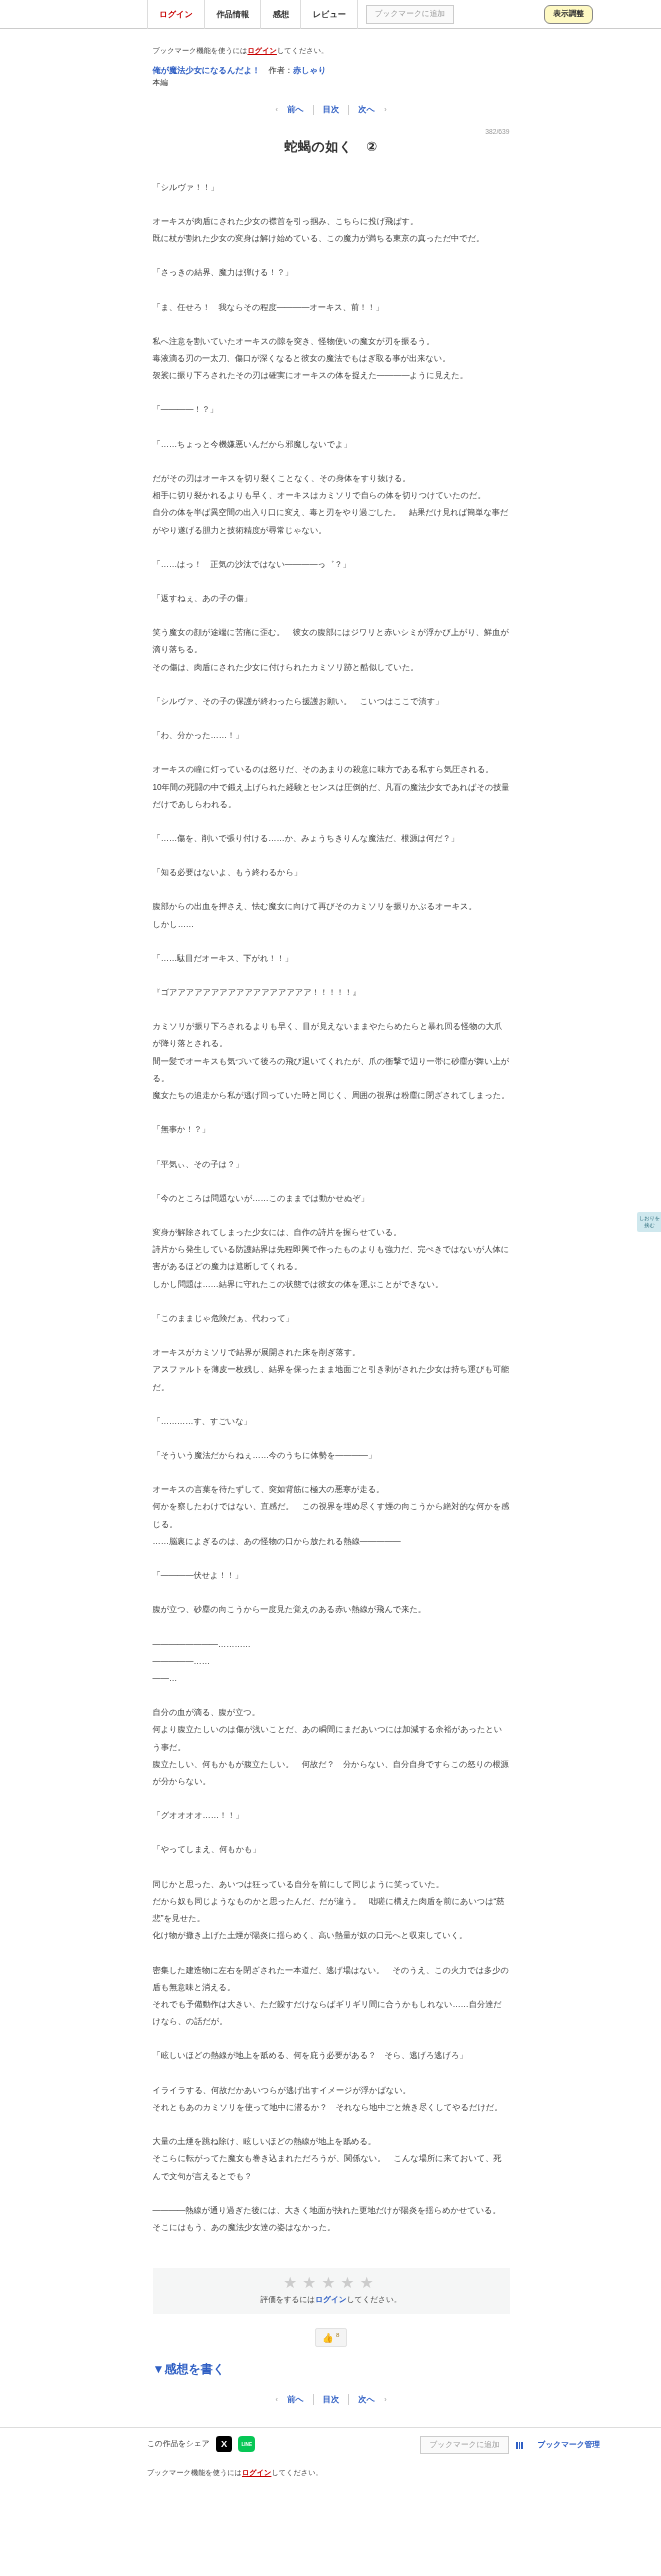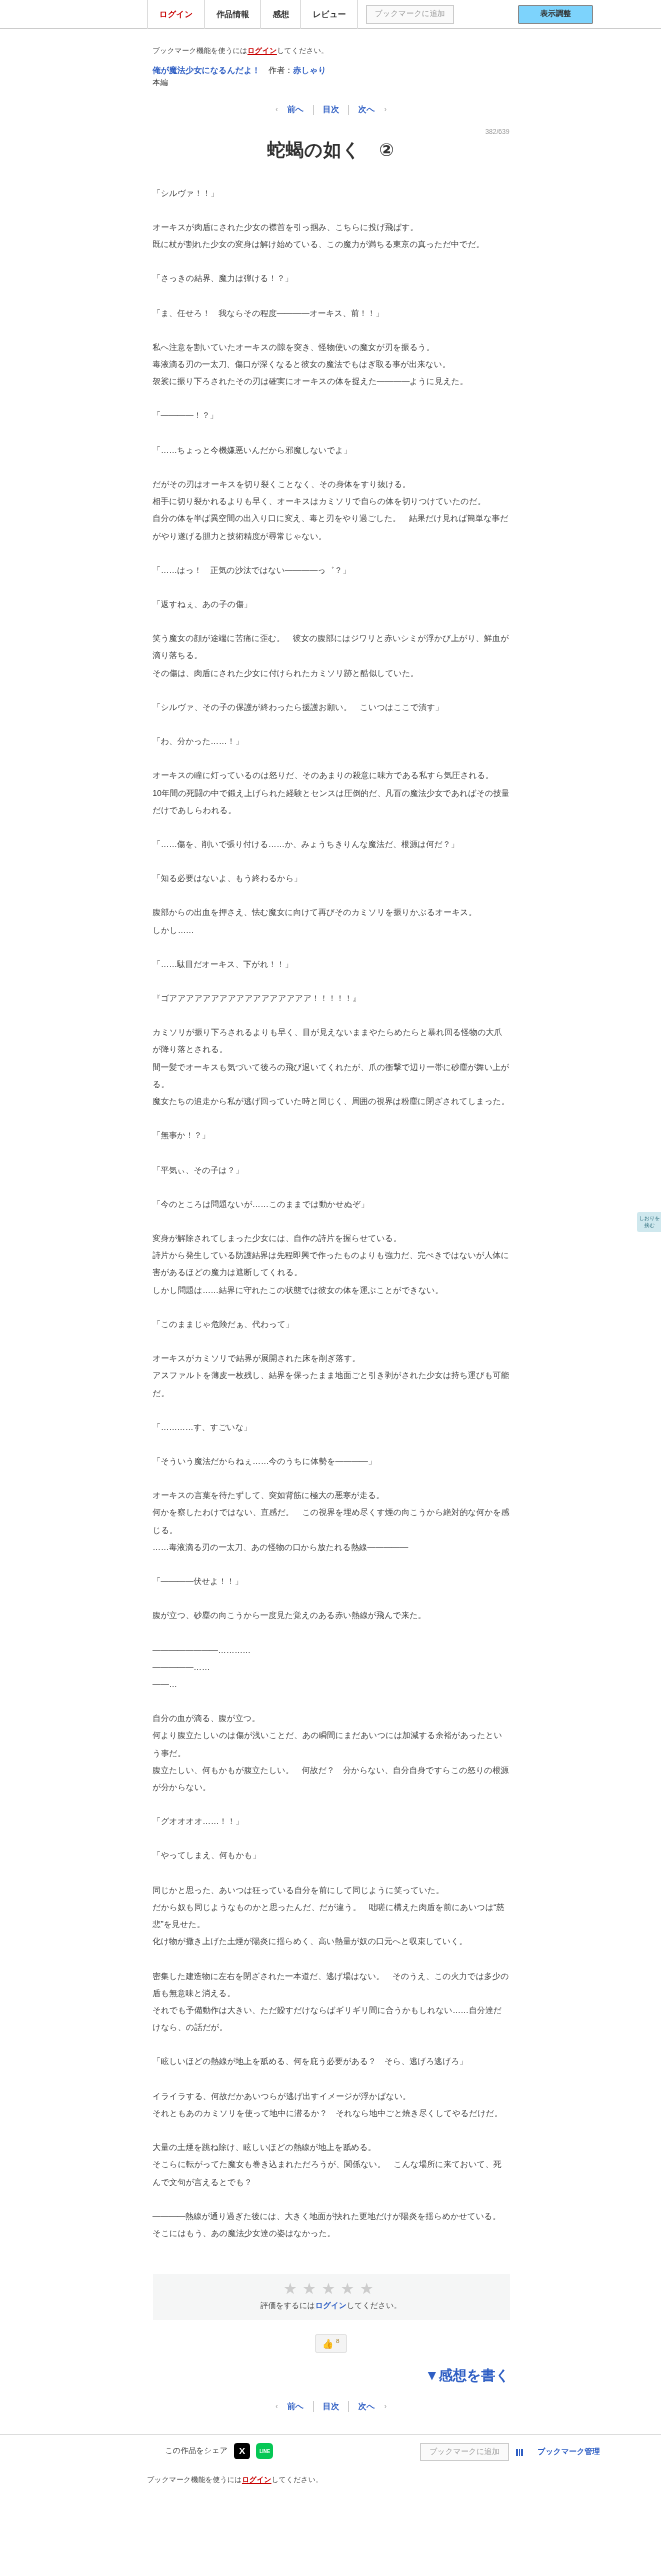--- a/index.html
+++ b/index.html
@@ -12,53 +12,53 @@
   .blue { color:#2f5fc4; }
   .red-link { color:#c80000; font-weight:bold; text-decoration:underline; }
 
   
   .topbar { position:relative; height:29px; border-bottom:0.5px solid #ccc; background:#fff; }
   .topbar-tabs { position:absolute; left:147px; top:0; height:29px; display:flex; align-items:stretch; }
   .top-tab { display:flex; align-items:center; padding:0 11.3px; font-size:8.2px; font-weight:bold; color:#333; border-left:0.5px solid #ddd; }
   .top-tab:last-of-type { border-right:0.5px solid #ddd; }
   .top-tab.login { color:#c80000; }
   .bm-add-btn { margin:5.2px 0 0 7.2px; height:18.5px; padding:0 8.2px; background:#fafafa; border:0.5px solid #ccc; border-radius:0; color:#9a9a9a; font-size:7.7px; }
-  .display-btn { position:absolute; right:69px; top:5.2px; height:18.5px; padding:0 21px; background:#7dd3fc; border:0.5px solid #888; border-radius:1px; color:#333; font-size:7.7px; font-weight:bold; }
+  .display-btn { position:absolute; right:69px; top:5.2px; height:18.5px; padding:0 8px; background:#fef9c3; border:0.5px solid #888; border-radius:6px; color:#333; font-size:7.7px; font-weight:bold; }
 
   
   .content { width:357px; margin:0 auto; }
   .login-notice { font-size:7.2px; color:#444; margin-top:16.5px; }
   .work-line { font-size:8.2px; margin-top:8.2px; line-height:1.6; }
   .work-line .t { color:#2f5fc4; }
   .section-label { font-size:7.7px; color:#333; margin-top:1px; }
 
   .pager { display:flex; justify-content:center; align-items:center; margin-top:15.5px; font-size:8.2px; }
   .pager .chev { color:#999; font-size:7.2px; }
   .pager .pg-item { padding:1px 9.3px; color:#2f5fc4; }
   .pager .sep { width:0.5px; height:10.3px; background:#ccc; }
 
   .ep-pos { text-align:right; color:#999; font-size:6.7px; margin-top:11.3px; }
-  h1.ep-title { text-align:center; font-size:18px; font-weight:bold; color:#333; margin-top:3.1px; letter-spacing:0.5px; }
+  h1.ep-title { text-align:center; font-size:13px; font-weight:bold; color:#333; margin-top:3.1px; letter-spacing:0.5px; }
 
   
   .novel { margin-top:23px; font-size:8.2px; color:#3d3d3d; }
   .para { white-space:pre-line; line-height:2.1; margin:17px 0; }
 
   
   .rating-box { background:#f5f6f6; margin-top:32px; padding:6.2px 0 8.2px; text-align:center; }
   .stars { color:#ccc; font-size:15.5px; letter-spacing:5.2px; }
   .rating-note { font-size:7.7px; color:#444; margin-top:3.1px; }
   .thumb-row { text-align:center; margin-top:14.4px; }
   .thumb-btn { display:inline-flex; align-items:flex-start; gap:2.1px; background:#f4f4f4; border:0.5px solid #e2e2e2; border-radius:2.1px; padding:3.1px 6.2px; font-size:9.3px; }
   .thumb-count { font-size:6.2px; color:#a8842c; margin-top:-1px; }
-  .write-review { text-align:right; margin-top:13.4px; font-size:14px; }
+  .write-review { text-align:left; margin-top:13.4px; font-size:12px; }
 
   
   .share-bar { position:relative; border-top:0.5px solid #ddd; margin-top:20.6px; padding:8.2px 0; height:34px; }
-  .share-left { position:absolute; left:165px; top:8.2px; display:flex; align-items:center; gap:6.2px; }
+  .share-left { position:absolute; left:147px; top:8.2px; display:flex; align-items:center; gap:6.2px; }
   .share-label { font-size:7.7px; color:#333; }
   .x-icon { width:16.5px; height:16.5px; background:#000; color:#fff; border-radius:3.1px; display:flex; align-items:center; justify-content:center; font-size:9.3px; font-weight:bold; }
   .line-icon { width:16.5px; height:16.5px; background:#06c755; color:#fff; border-radius:4.1px; display:flex; align-items:center; justify-content:center; font-size:4.6px; font-weight:bold; }
   .share-right { position:absolute; right:62px; top:8.2px; display:flex; align-items:center; gap:7.2px; }
   .bm-manage { color:#2f5fc4; font-size:7.7px; font-weight:bold; display:flex; align-items:center; gap:15px; }
   .bm-bars { display:inline-flex; gap:1px; }
   .bm-bars i { width:1.5px; height:7.2px; background:#2f5fc4; display:block; }
   .ln2-wrap { width:662px; }
   .ln2 { margin:7.2px 0 0 147px; font-size:7.2px; color:#444; }
 
@@ -139,21 +139,21 @@
       <p class="para">変身が解除されてしまった少女には、自作の詩片を握らせている。
 詩片から発生している防護結界は先程即興で作ったものよりも強力だ、完ぺきではないが人体に害があるほどの魔力は遮断してくれる。
 しかし問題は……結界に守れたこの状態では彼女の体を運ぶことができない。</p>
       <p class="para">「このままじゃ危険だぁ、代わって」</p>
       <p class="para">オーキスがカミソリで結界が展開された床を削ぎ落す。
 アスファルトを薄皮一枚残し、結界を保ったまま地面ごと引き剥がされた少女は持ち運びも可能だ。</p>
       <p class="para">「…………す、すごいな」</p>
       <p class="para">「そういう魔法だからねぇ……今のうちに体勢を――――」</p>
       <p class="para">オーキスの言葉を待たずして、突如背筋に極大の悪寒が走る。
 何かを察したわけではない、直感だ。　この視界を埋め尽くす煙の向こうから絶対的な何かを感じる。
-……毒液滴る刃の一太刀、あの怪物の口から放たれる熱線―――――</p>
+……脳裏によぎるのは、あの怪物の口から放たれる熱線―――――</p>
       <p class="para">「――――伏せよ！！」</p>
       <p class="para">腹が立つ、砂塵の向こうから一度見た覚えのある赤い熱線が飛んで来た。</p>
       <p class="para">――――――――…………
 ―――――……
 ――…</p>
       <p class="para">自分の血が滴る、腹が立つ。
 何より腹立たしいのは傷が浅いことだ、あの瞬間にまだあいつには加減する余裕があったという事だ。
 腹立たしい、何もかもが腹立たしい。　何故だ？　分からない、自分自身ですらこの怒りの根源が分からない。</p>
       <p class="para">「グオオオオ……！！」</p>
       <p class="para">「やってしまえ、何もかも」</p>

